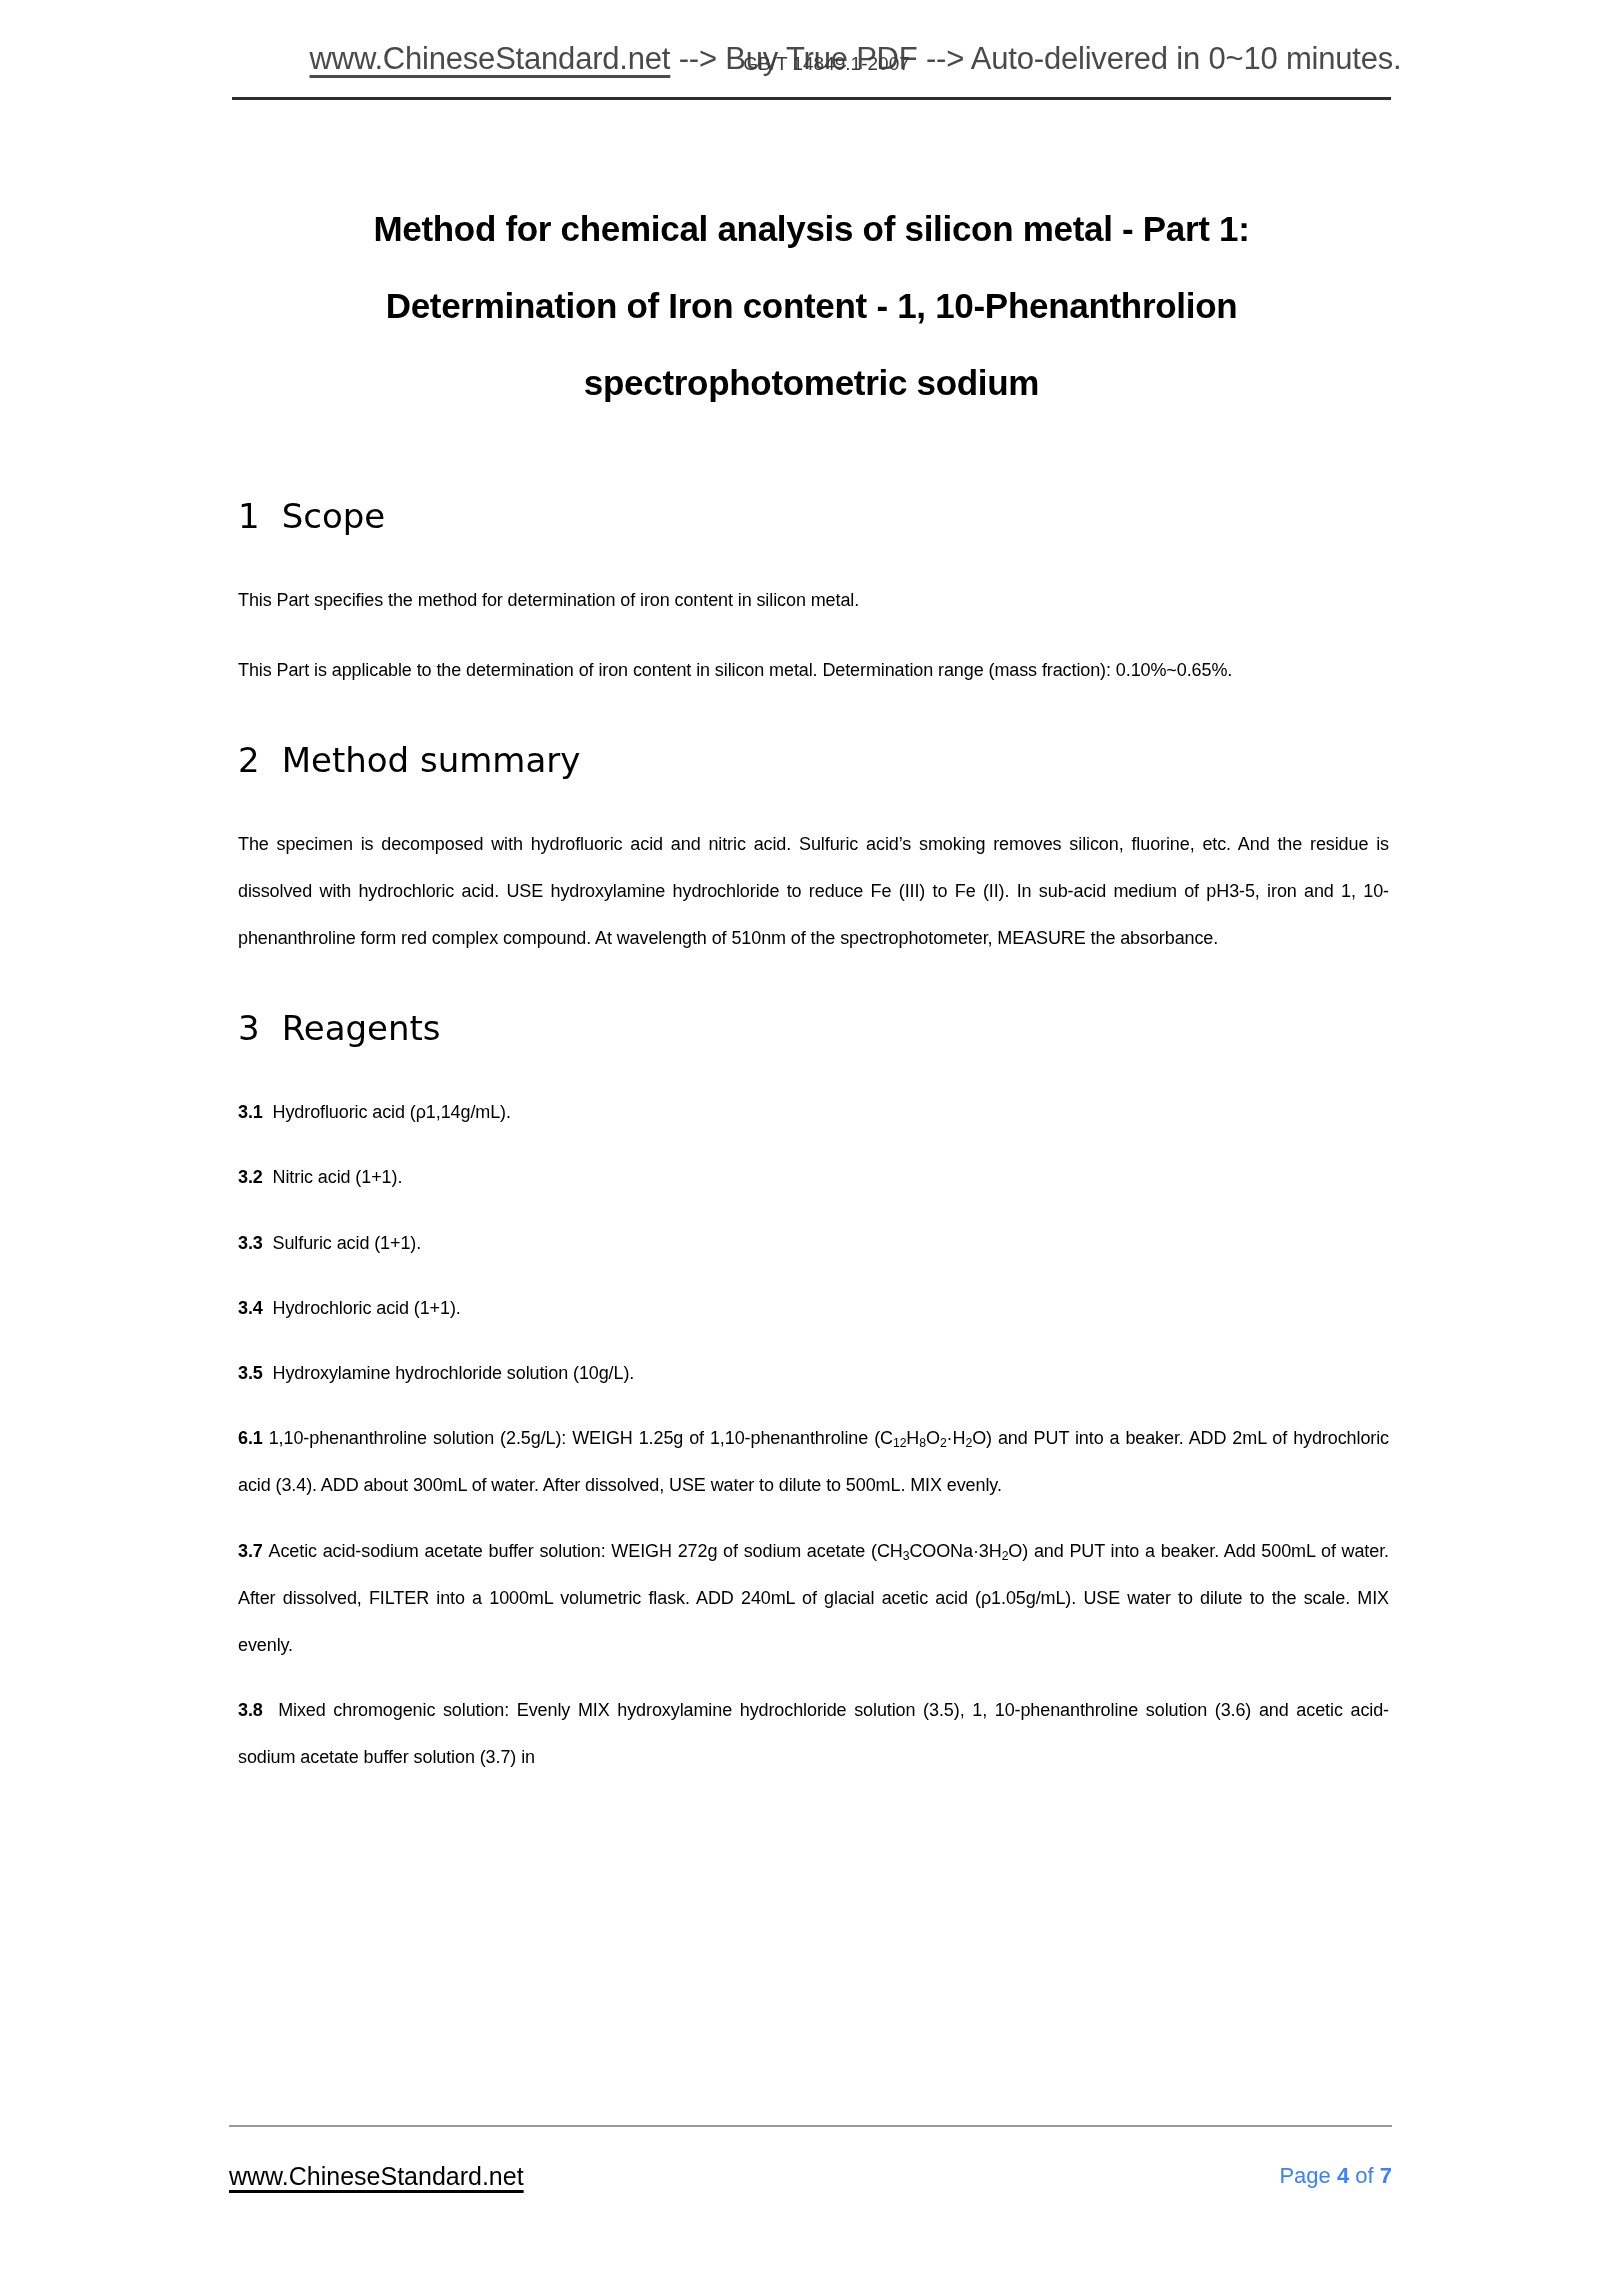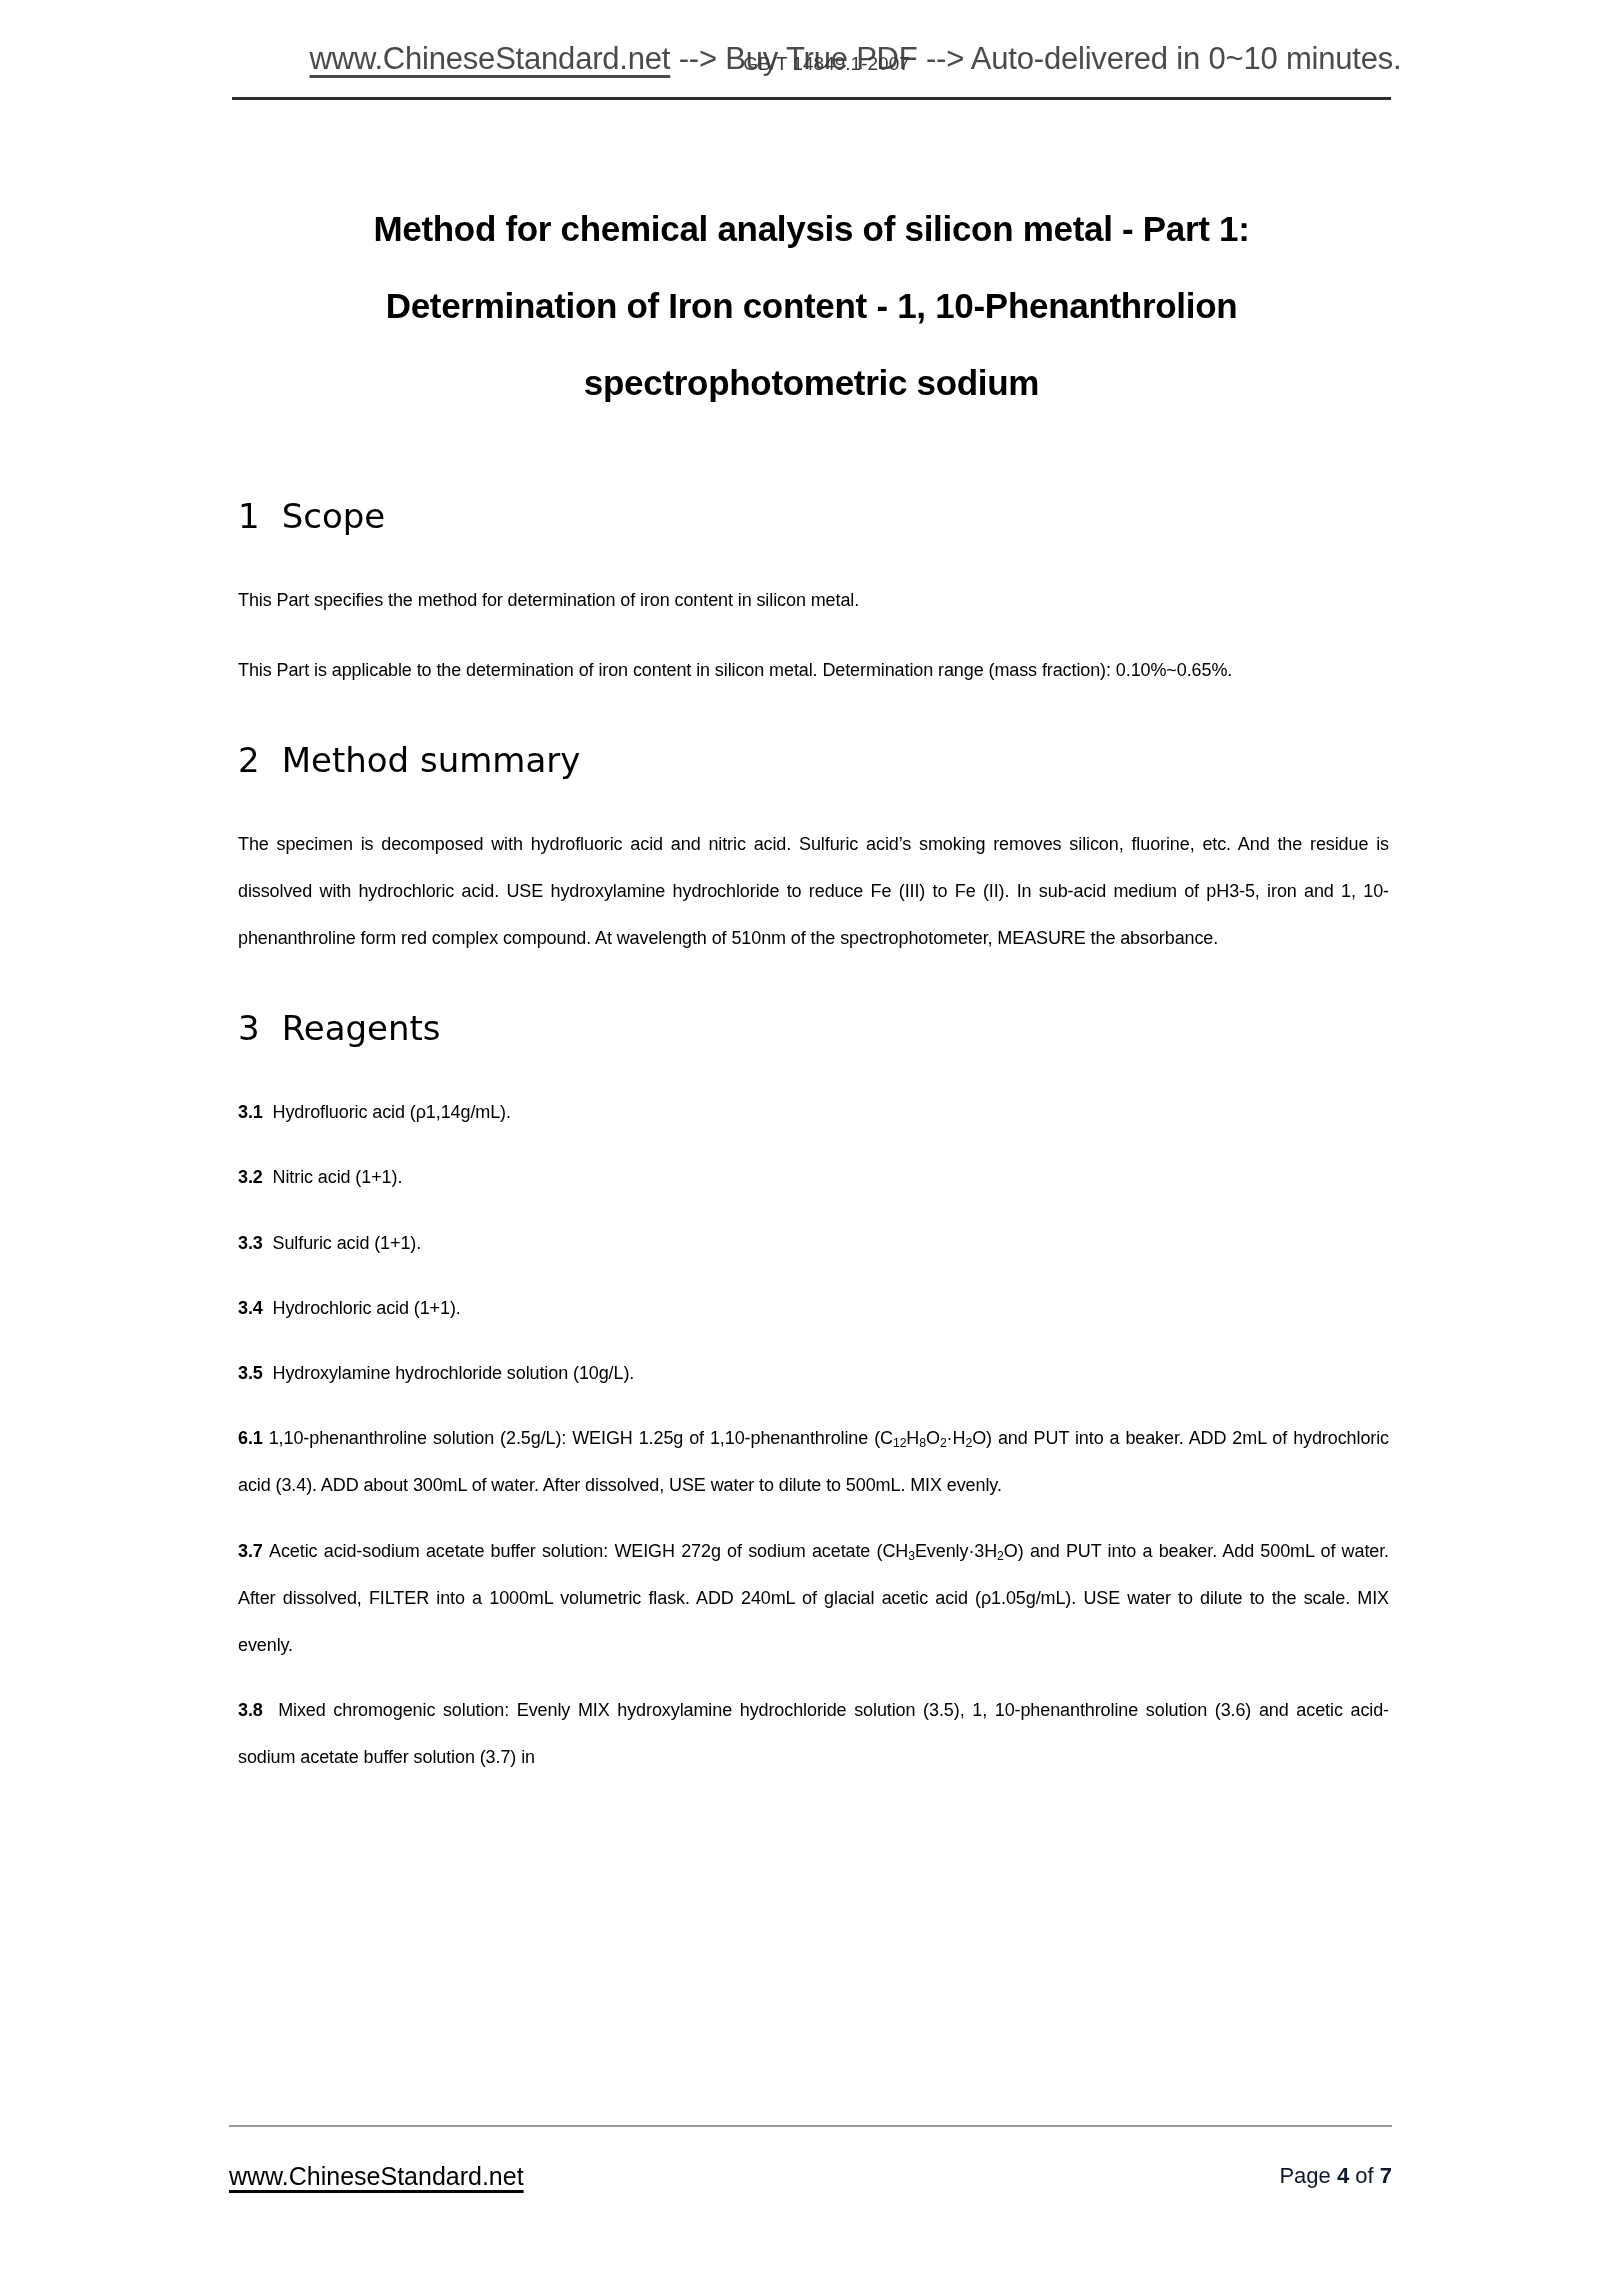--- a/index.html
+++ b/index.html
@@ -140,21 +140,21 @@
   }
   .footer-link {
     font-size: 25px;
     color: #000000;
     text-decoration: underline;
     text-underline-offset: 5px;
     text-decoration-thickness: 2.5px;
   }
   .footer-page {
     font-size: 22px;
-    color: #0f172a;
+    color: #3b82f6;
   }
   .footer-page b { font-weight: bold; }
 </style>
 </head>
 <body>
 
 <div class="page">
 
   <div class="watermark-header">
     <div class="wm-line"><span class="wm-link">www.ChineseStandard.net</span><span> --&gt; Buy True PDF --&gt; </span><span>Auto-delivered in 0~10 minutes.</span></div>
@@ -198,21 +198,21 @@
 
     <p class="body nojustify"><span class="lbl">3.4</span>&nbsp;&nbsp;<span>Hydrochloric acid (1+1).</span></p>
     <div class="sp-item-gap"></div>
 
     <p class="body nojustify"><span class="lbl">3.5</span>&nbsp;&nbsp;<span>Hydroxylamine hydrochloride solution (10g/L).</span></p>
     <div class="sp-item-gap"></div>
 
     <p class="body"><span class="lbl">6.1</span>&nbsp;<span>1,10-phenanthroline solution (2.5g/L): WEIGH 1.25g of 1,10-phenanthroline (C</span><sub>12</sub><span>H</span><sub>8</sub><span>O</span><sub>2</sub><span>·H</span><sub>2</sub><span>O) and PUT into a beaker. ADD 2mL of hydrochloric acid (3.4). ADD about 300mL of water. After dissolved, USE water to dilute to 500mL. MIX evenly.</span></p>
     <div class="sp-item-gap"></div>
 
-    <p class="body"><span class="lbl">3.7</span>&nbsp;<span>Acetic acid-sodium acetate buffer solution: WEIGH 272g of sodium acetate (CH</span><sub>3</sub><span>Evenly·3H</span><sub>2</sub><span>O) and PUT into a beaker. Add 500mL of water. After dissolved, FILTER into a 1000mL volumetric flask. ADD 240mL of glacial acetic acid (ρ1.05g/mL). USE water to dilute to the scale. MIX evenly.</span></p>
+    <p class="body"><span class="lbl">3.7</span>&nbsp;<span>Acetic acid-sodium acetate buffer solution: WEIGH 272g of sodium acetate (CH</span><sub>3</sub><span>COONa·3H</span><sub>2</sub><span>O) and PUT into a beaker. Add 500mL of water. After dissolved, FILTER into a 1000mL volumetric flask. ADD 240mL of glacial acetic acid (ρ1.05g/mL). USE water to dilute to the scale. MIX evenly.</span></p>
     <div class="sp-item-gap"></div>
 
     <p class="body"><span class="lbl">3.8</span>&nbsp;&nbsp;<span>Mixed chromogenic solution: Evenly MIX hydroxylamine hydrochloride solution (3.5), 1, 10-phenanthroline solution (3.6) and acetic acid-sodium acetate buffer solution (3.7) in</span></p>
 
   </div>
 
   <div class="footer-rule"></div>
   <div class="footer">
     <a class="footer-link" href="#">www.ChineseStandard.net</a>
     <div class="footer-page"><span>Page </span><b>4</b><span> of </span><b>7</b></div>

